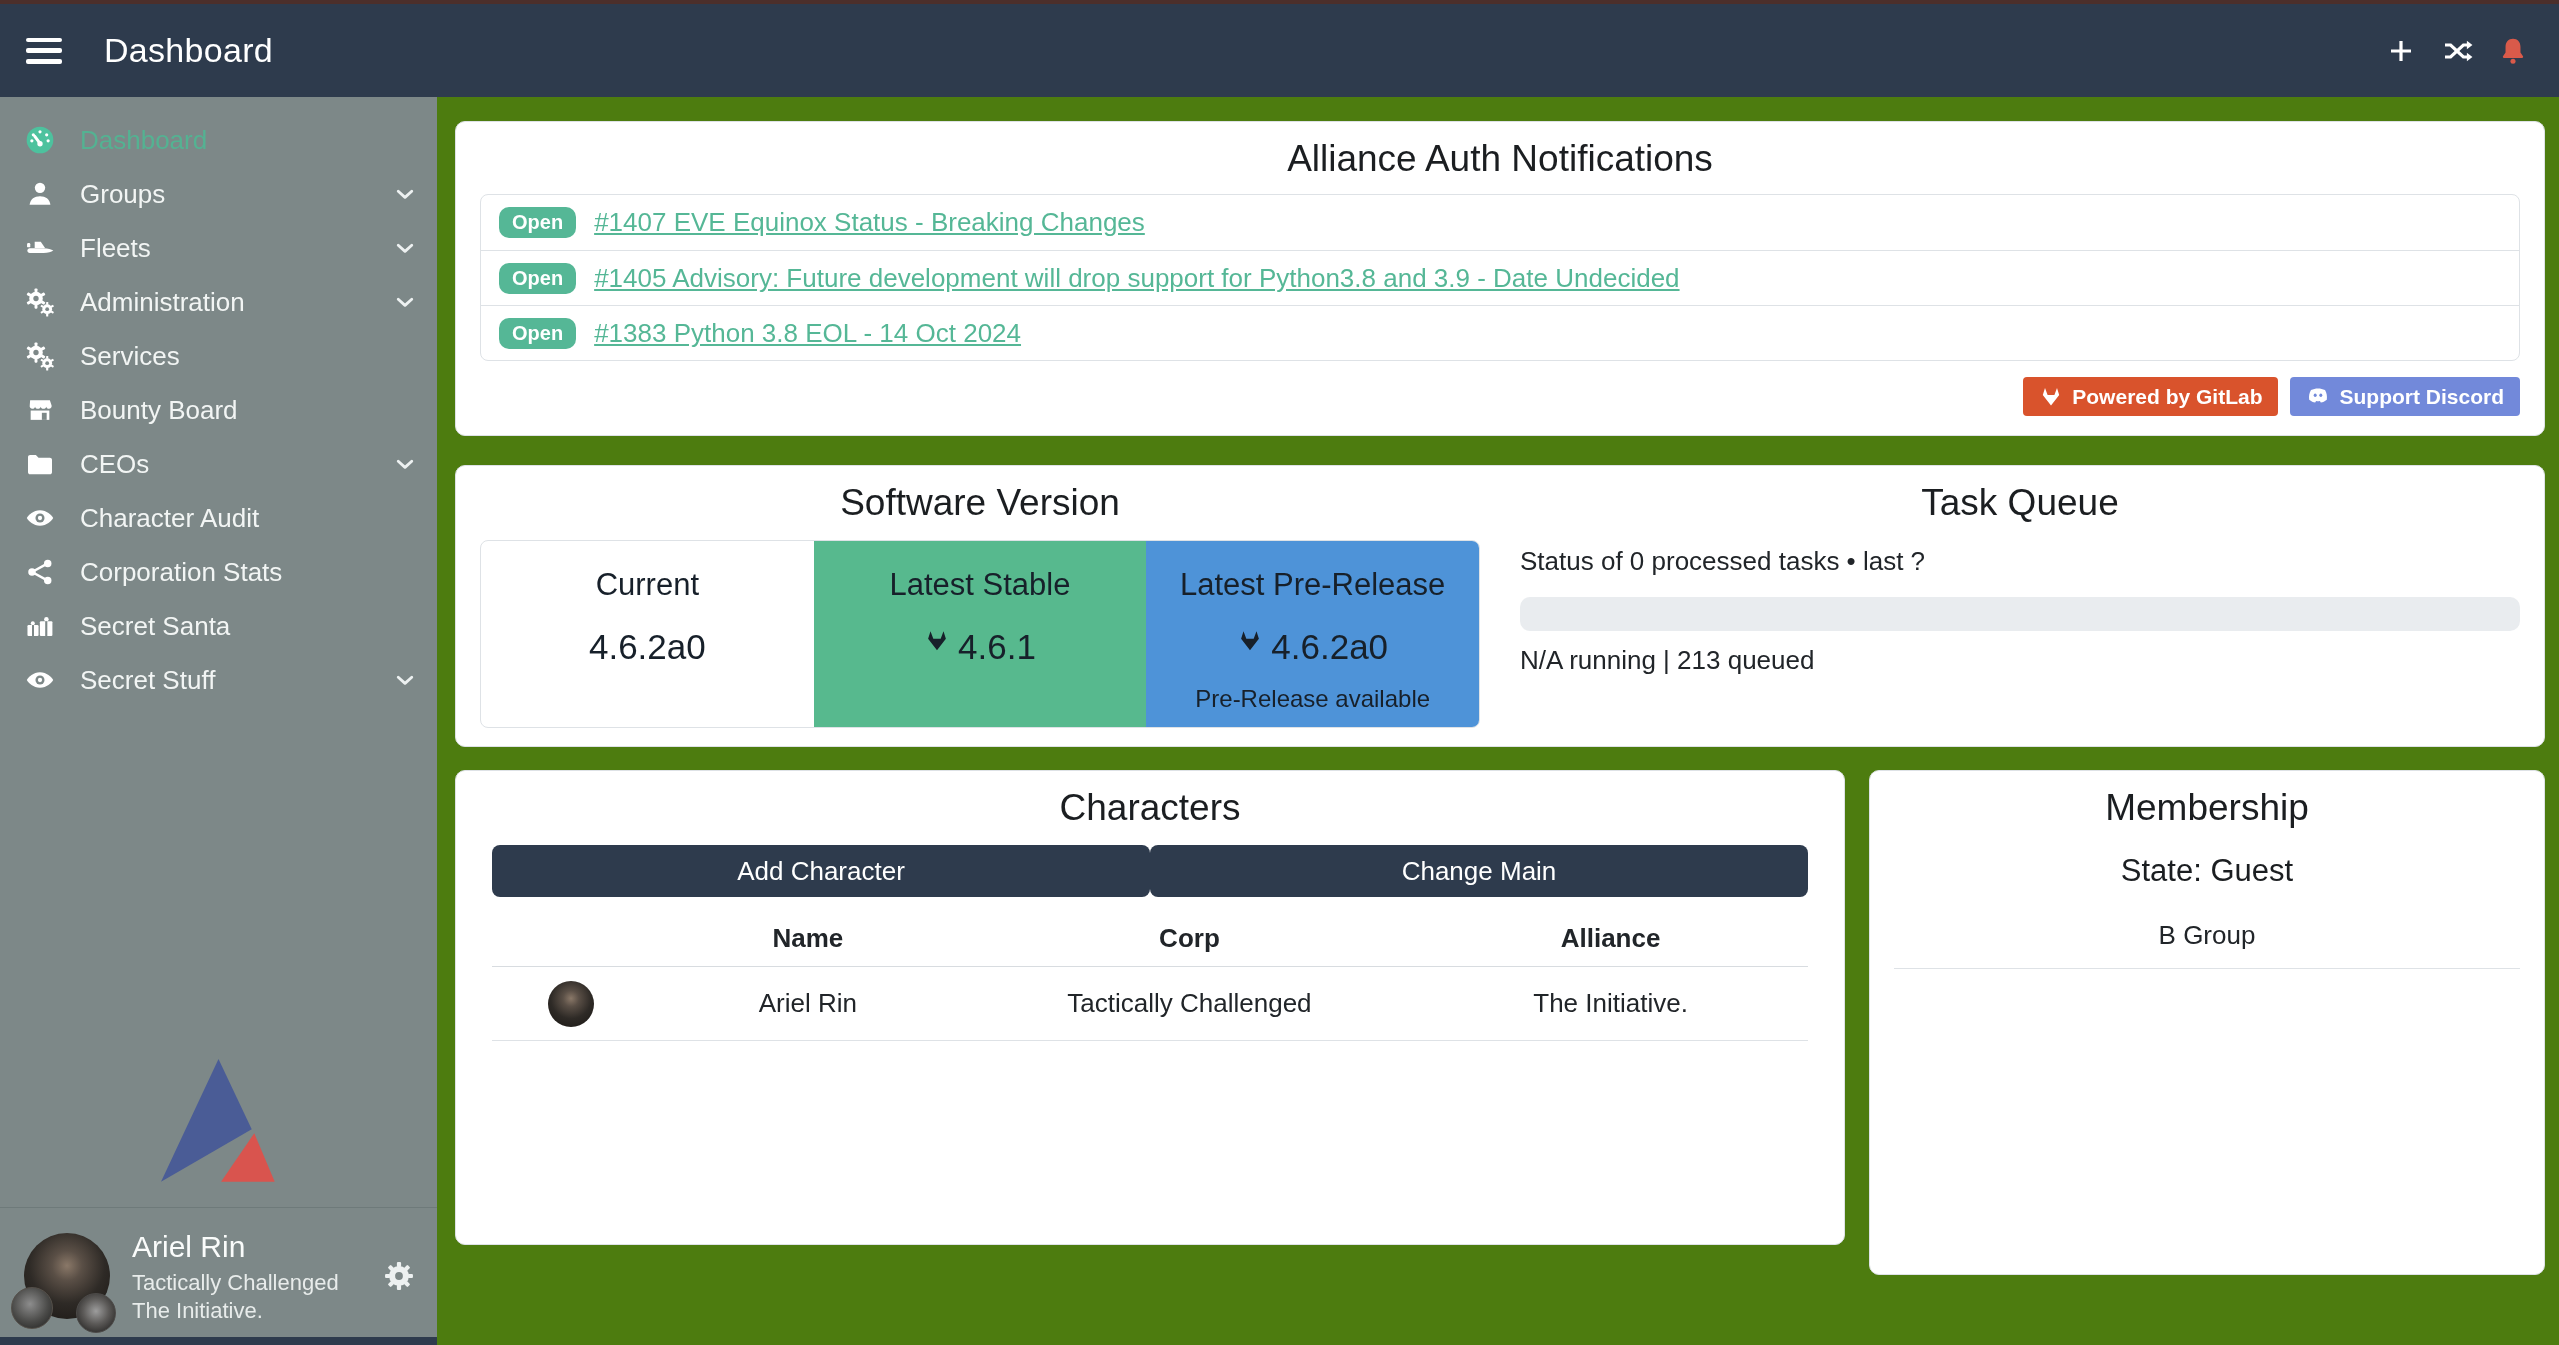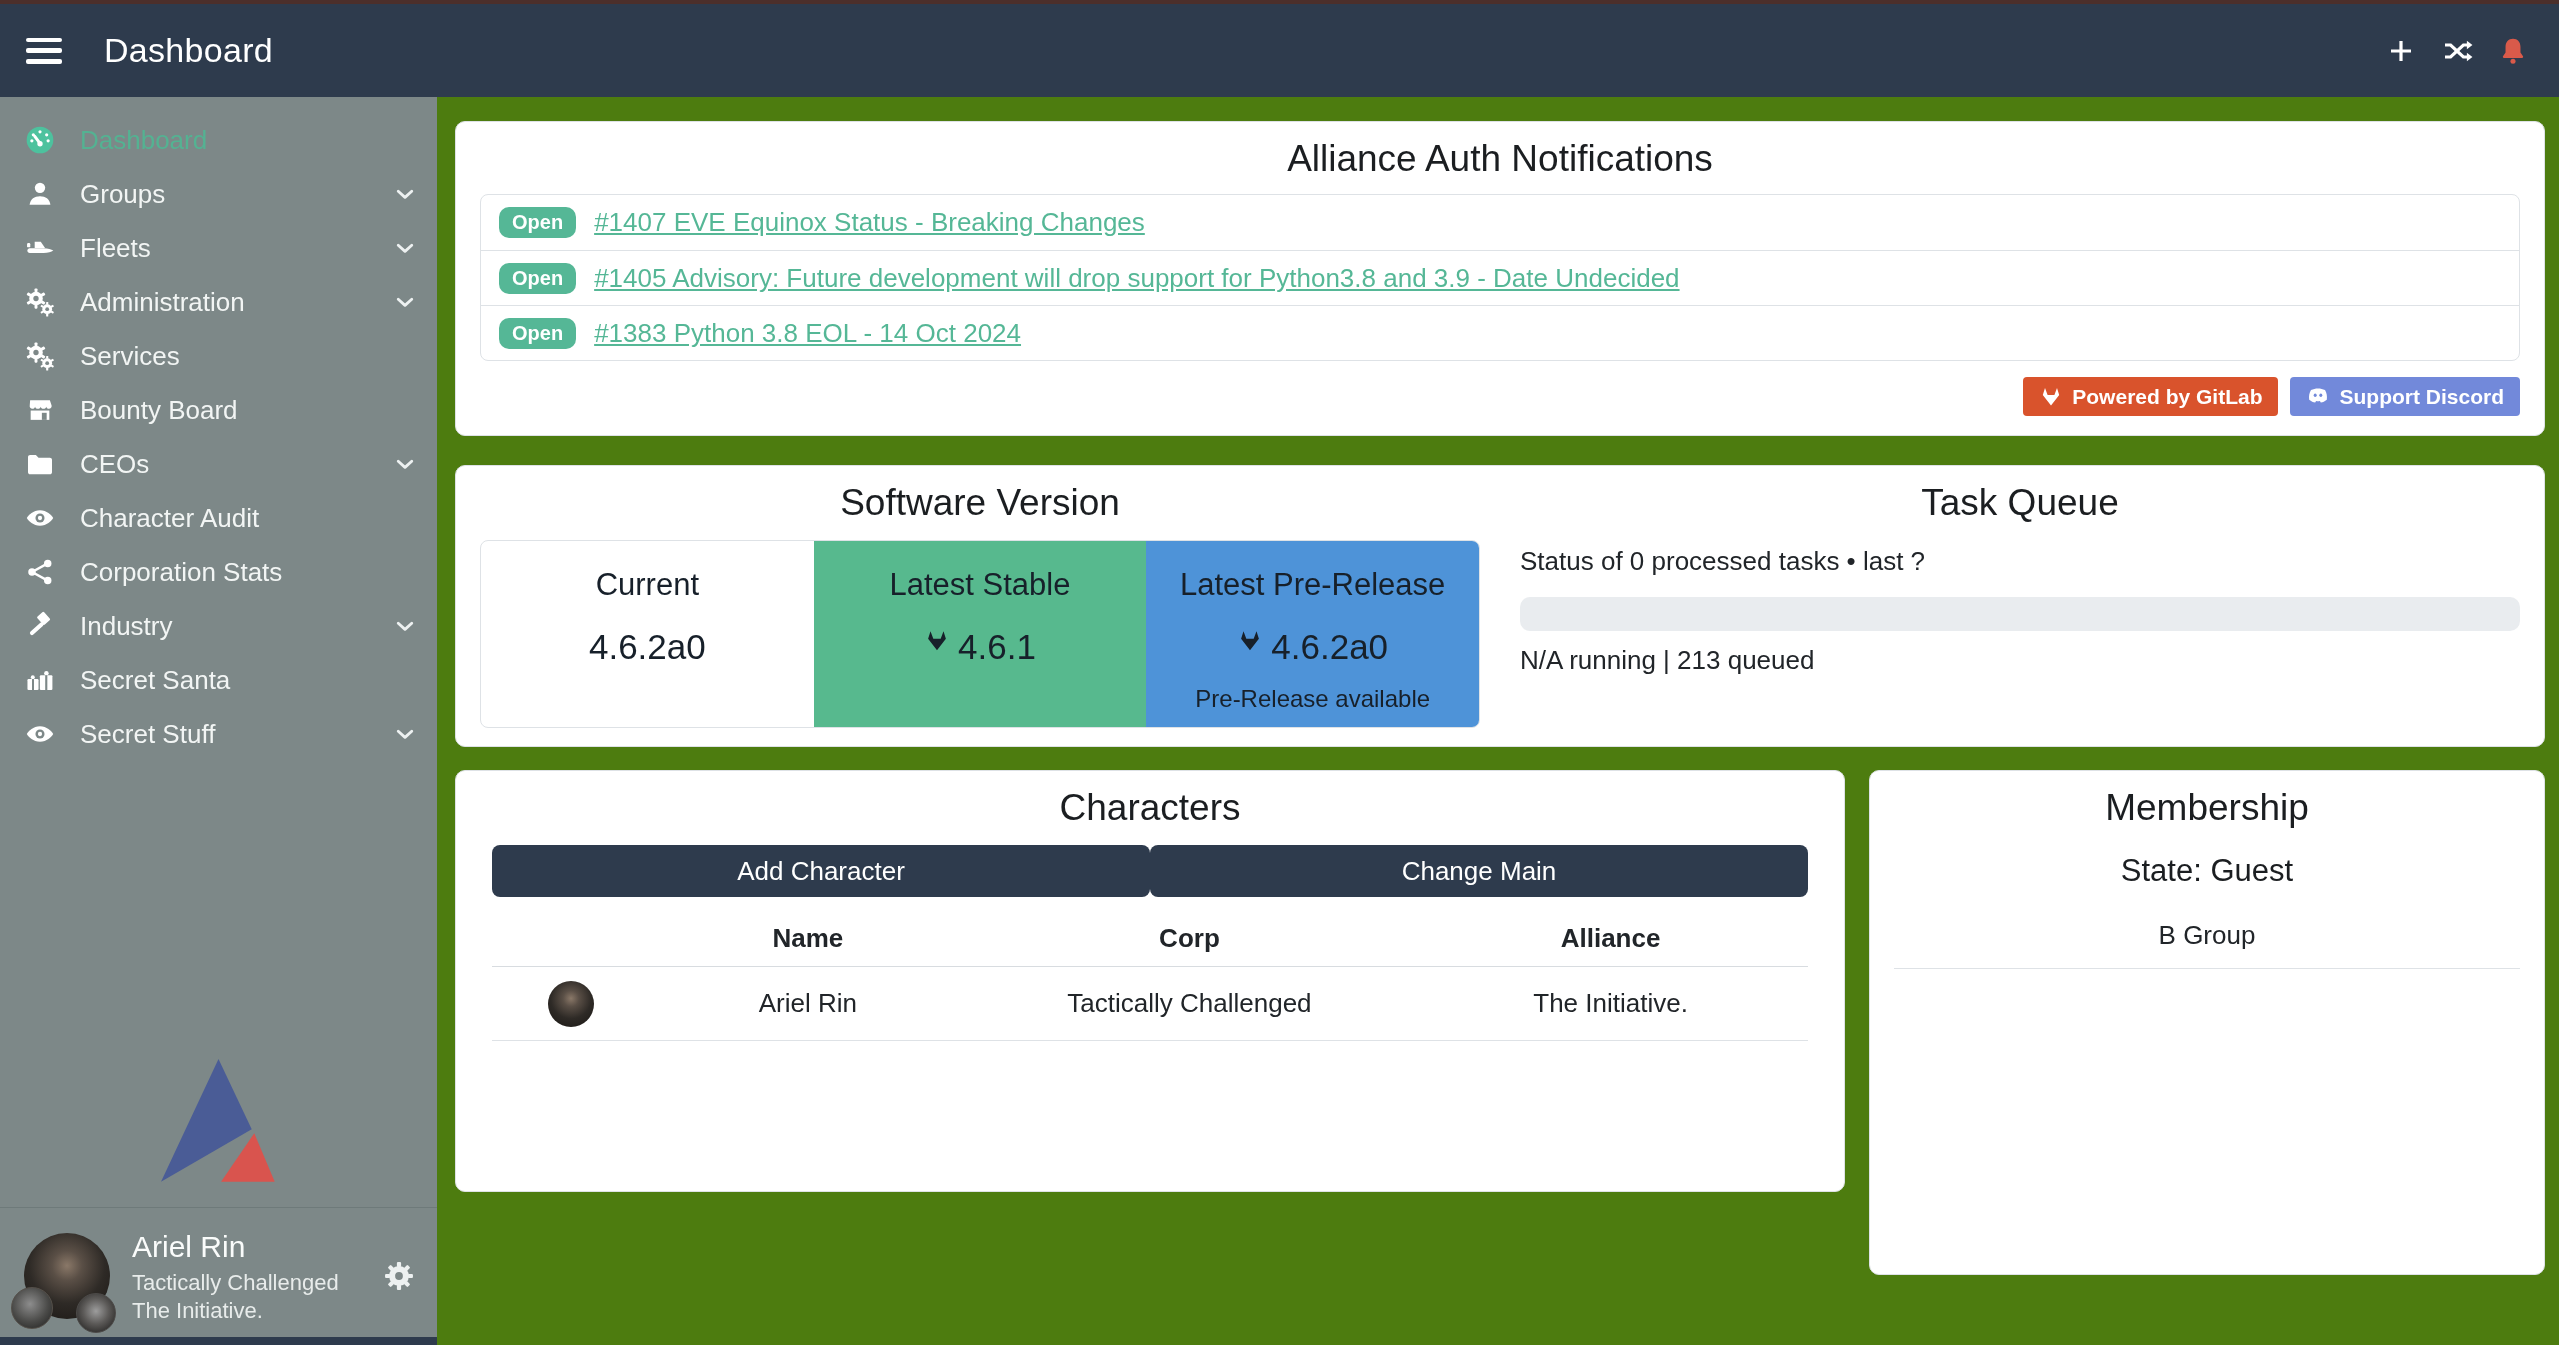--- a/index.html
+++ b/index.html
@@ -69,21 +69,21 @@
   .ver-head { font-size:31px; color:#17202A; }
   .ver-val { font-size:35px; color:#17202A; margin-top:24px; display:flex; align-items:flex-start; justify-content:center; gap:8px; }
   .ver-note { font-size:24px; color:#17202A; margin-top:18px; }
   .ver-val svg { width:26px; height:26px; }
   .tq-status { font-size:26px; margin-top:22px; }
   .tq-bar { height:34px; background:#E9ECEF; border-radius:10px; margin:20px 0 14px; overflow:hidden; }
   .tq-fill { height:100%; width:0%; background:#55B796; }
   .tq-summary { font-size:26px; }
 
   .bottom-row { display:flex; gap:24px; }
-  .panel.characters { flex:0 0 1390px; height:422px; padding:16px 36px; }
+  .panel.characters { flex:0 0 1390px; height:475px; padding:16px 36px; }
   .char-buttons { display:flex; gap:0; margin-top:16px; }
   .btn-dark { flex:1; height:52px; background:#2E3B4D; border:none; border-radius:8px; color:#fff; font-size:26px;
               font-family:inherit; cursor:pointer; }
   .char-table { margin-top:14px; }
   .char-hrow { display:flex; align-items:center; padding:12px 0; border-bottom:1px solid #D8DCE0; }
   .char-hrow .c { font-weight:bold; font-size:26px; text-align:center; }
   .char-row { display:flex; align-items:center; height:74px; border-bottom:1px solid #DEE2E6; }
   .char-row .c { font-size:26px; text-align:center; }
   .c.col-av { flex:0 0 12%; display:flex; justify-content:center; }
   .c.col-name { flex:0 0 24%; }
@@ -259,32 +259,20 @@
       <div class="side-item">
         <svg class="sicon" viewBox="0 0 24 24">
           <path d="M6 12 17.8 5.6M6 12l11.8 6.4" stroke="#fff" stroke-width="1.9"></path>
           <circle cx="6" cy="12" r="2.8" fill="#fff"></circle>
             <circle cx="17.8" cy="5.6" r="2.8" fill="#fff"></circle>
             <circle cx="17.8" cy="18.4" r="2.8" fill="#fff"></circle>
         </svg>
         <span class="side-label">Corporation Stats</span>
       </div>
 
-      <div class="side-item">
-        <svg class="sicon" viewBox="0 0 24 24">
-          <g fill="#fff">
-            <rect x="10.6" y="2.9" width="8.2" height="6.8" rx="1" transform="rotate(48 14.7 6.3)"></rect>
-            <rect x="3.2" y="12.5" width="12.6" height="3.1" rx="1.5" transform="rotate(-42 9.5 14)"></rect>
-          </g>
-        </svg>
-        <span class="side-label">Industry</span>
-        <svg class="chev" viewBox="0 0 24 24">
-          <path d="M6.2 9.6 12 14.9l5.8-5.3" fill="none" stroke="#EDF1F1" stroke-width="2.4" stroke-linecap="round" stroke-linejoin="round"></path>
-        </svg>
-      </div>
 
       <div class="side-item">
         <svg class="sicon" viewBox="0 0 24 24">
           <g fill="#fff">
             <circle cx="16.8" cy="6.9" r="1.7"></circle>
               <circle cx="6.6" cy="10" r="1.5"></circle>
             <rect x="11.9" y="8.4" width="9.4" height="11.1" rx=".8"></rect>
             <rect x="2.6" y="11.3" width="8.3" height="8.2" rx=".8"></rect>
           </g>
           <rect x="6" y="11.3" width="1.5" height="8.2" fill="#7D8888"></rect>

